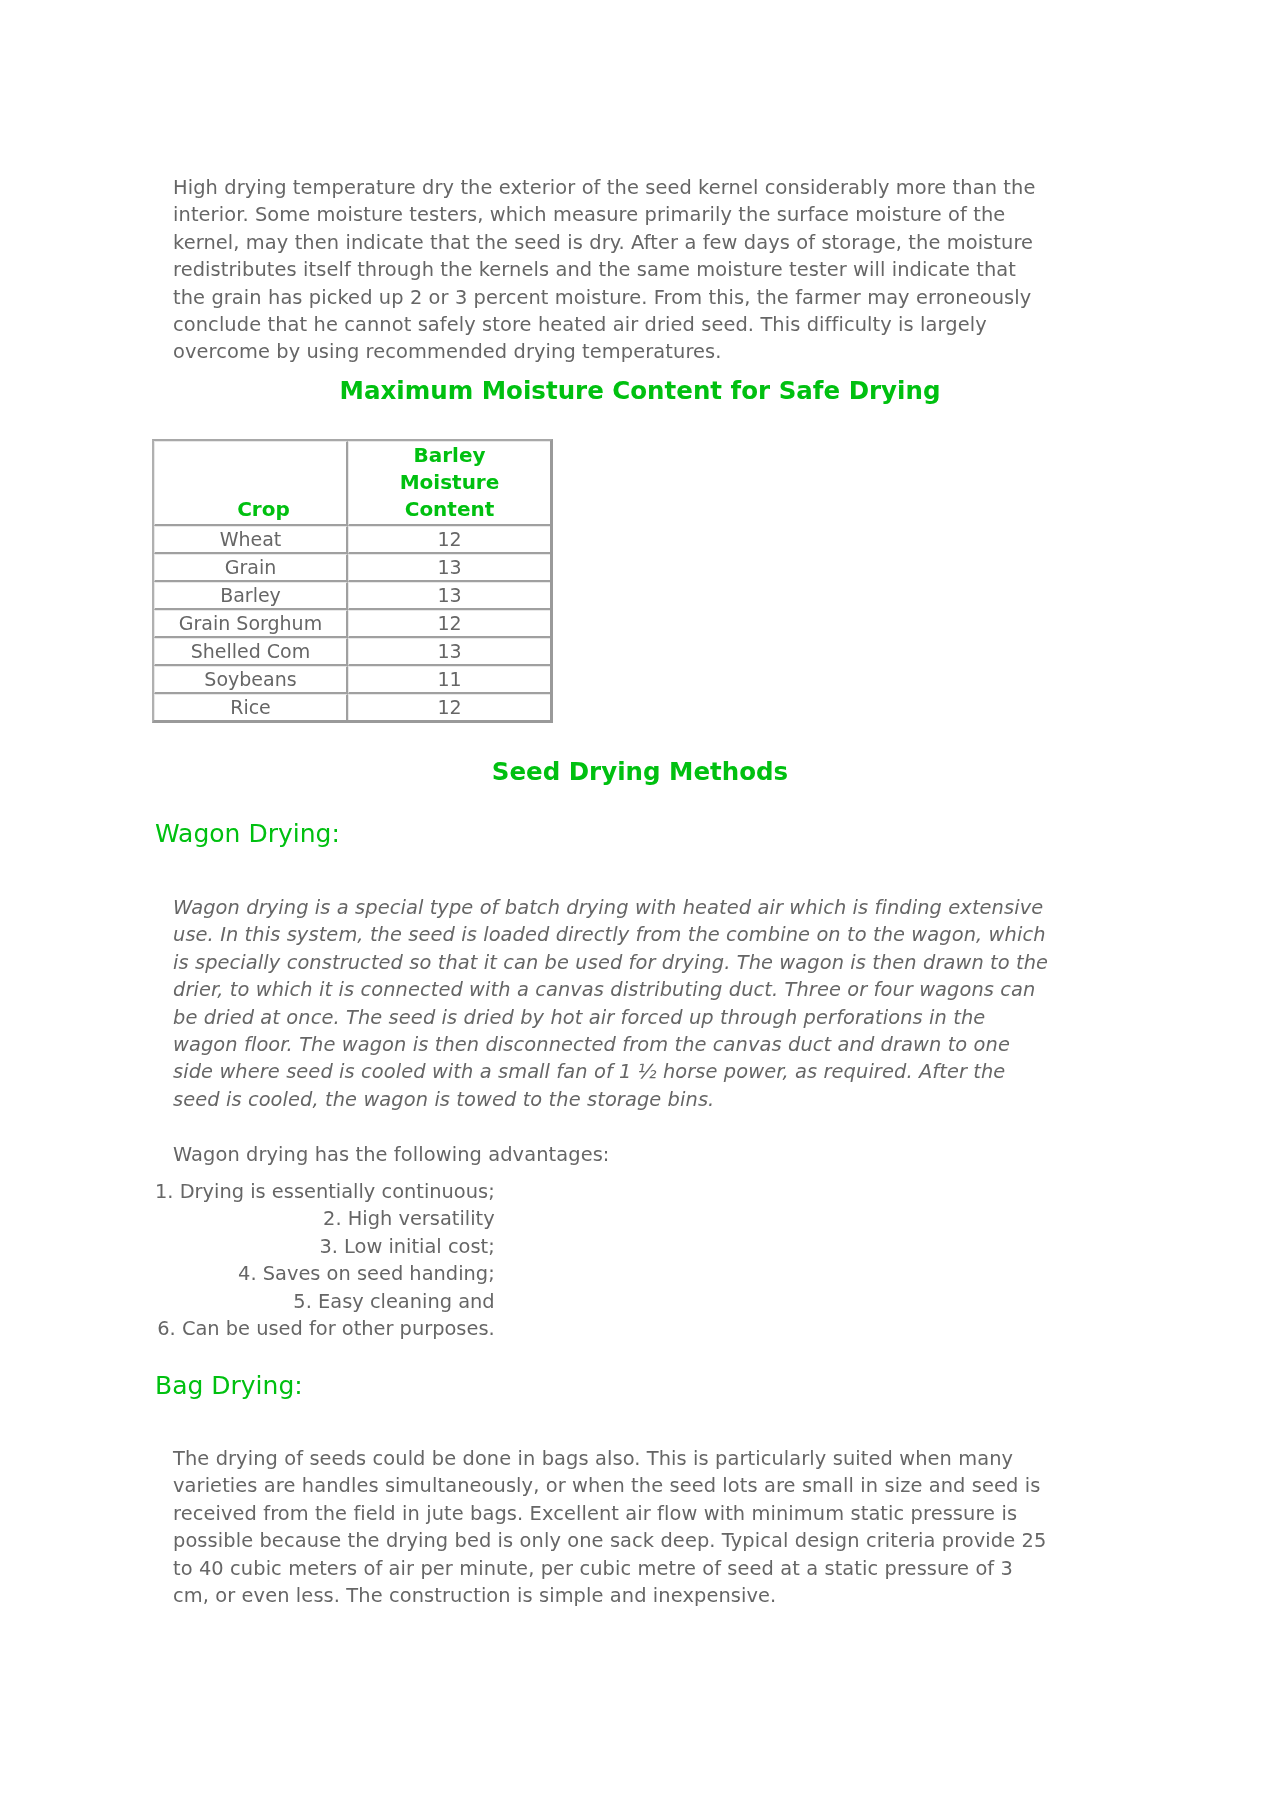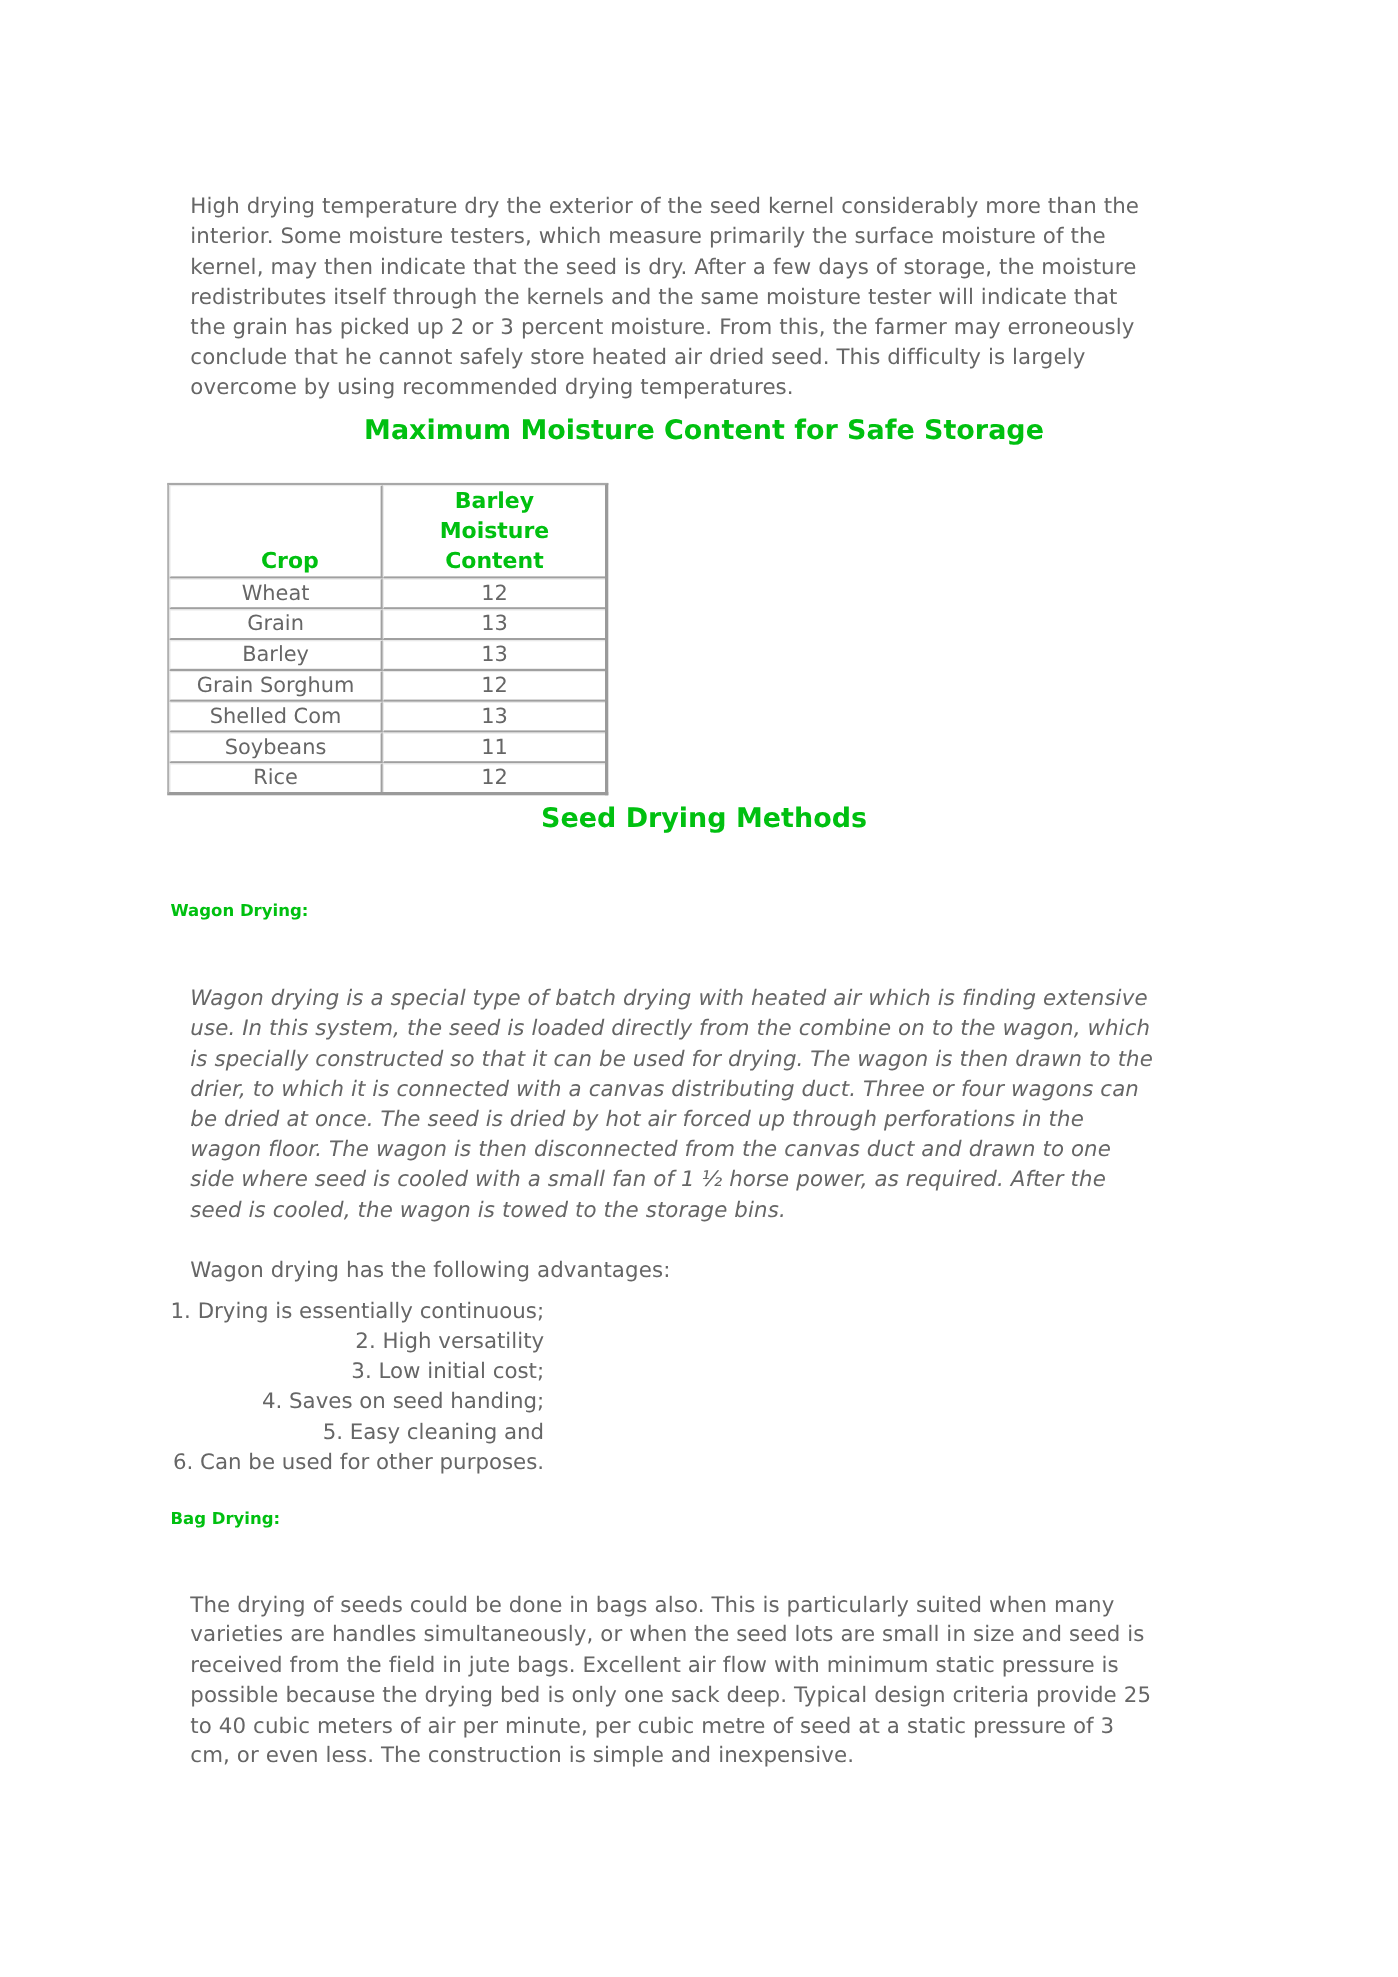--- a/index.html
+++ b/index.html
@@ -12,22 +12,22 @@
   .p {
     position: absolute; left: 0; width: 970px;
     font-size: 19.4px; line-height: 27.4px; color: #666666;
     margin: 18px; white-space: pre-line; letter-spacing: 0.1px;
   }
   .title {
     position: absolute; left: 0; width: 970px; text-align: center;
     font-weight: bold; color: #00c010; font-size: 24.5px; margin: 0;
   }
   .sub {
-    position: absolute; left: 0; font-weight: bold; color: #00c010;
-    font-size: 15px; margin: 0;
+    position: absolute; left: 0; font-weight: normal; color: #00c010;
+    font-size: 25px; margin: 0;
   }
   table.moist {
     position: absolute; left: -3px; top: 439px;
     border-collapse: separate; border-spacing: 0;
     border-top: 2px solid #a8a8a8; border-left: 2px solid #b0b0b0;
     border-right: 3px solid #9a9a9a; border-bottom: 3px solid #9a9a9a;
     font-size: 19px; color: #666666;
   }
   table.moist th, table.moist td {
     border-right: 2px solid #a0a0a0; border-bottom: 2px solid #a0a0a0;
@@ -54,21 +54,21 @@
 <div class="page">
 
   <p class="p" style="top:156px;">High drying temperature dry the exterior of the seed kernel considerably more than the
 interior. Some moisture testers, which measure primarily the surface moisture of the
 kernel, may then indicate that the seed is dry. After a few days of storage, the moisture
 redistributes itself through the kernels and the same moisture tester will indicate that
 the grain has picked up 2 or 3 percent moisture. From this, the farmer may erroneously
 conclude that he cannot safely store heated air dried seed. This difficulty is largely
 overcome by using recommended drying temperatures.</p>
 
-  <h2 class="title" style="top:376px;">Maximum Moisture Content for Safe Storage</h2>
+  <h2 class="title" style="top:376px;">Maximum Moisture Content for Safe Drying</h2>
 
   <table class="moist">
     <thead>
       <tr>
         <th class="crop">Crop</th>
         <th class="max">
           <span>Barley</span><br>
           <span>Moisture</span><br>
           <span>Content</span>
         </th>
@@ -99,21 +99,21 @@
         <td>Soybeans</td>
         <td>11</td>
       </tr>
       <tr>
         <td>Rice</td>
         <td>12</td>
       </tr>
     </tbody>
   </table>
 
-  <h2 class="title" style="top:729px;">Seed Drying Methods</h2>
+  <h2 class="title" style="top:757px;">Seed Drying Methods</h2>
 
   <h3 class="sub" style="top:819px;">Wagon Drying:</h3>
 
   <p class="p" style="top:876px;font-style:italic;">Wagon drying is a special type of batch drying with heated air which is finding extensive
 use. In this system, the seed is loaded directly from the combine on to the wagon, which
 is specially constructed so that it can be used for drying. The wagon is then drawn to the
 drier, to which it is connected with a canvas distributing duct. Three or four wagons can
 be dried at once. The seed is dried by hot air forced up through perforations in the
 wagon floor. The wagon is then disconnected from the canvas duct and drawn to one
 side where seed is cooled with a small fan of 1 ½ horse power, as required. After the

